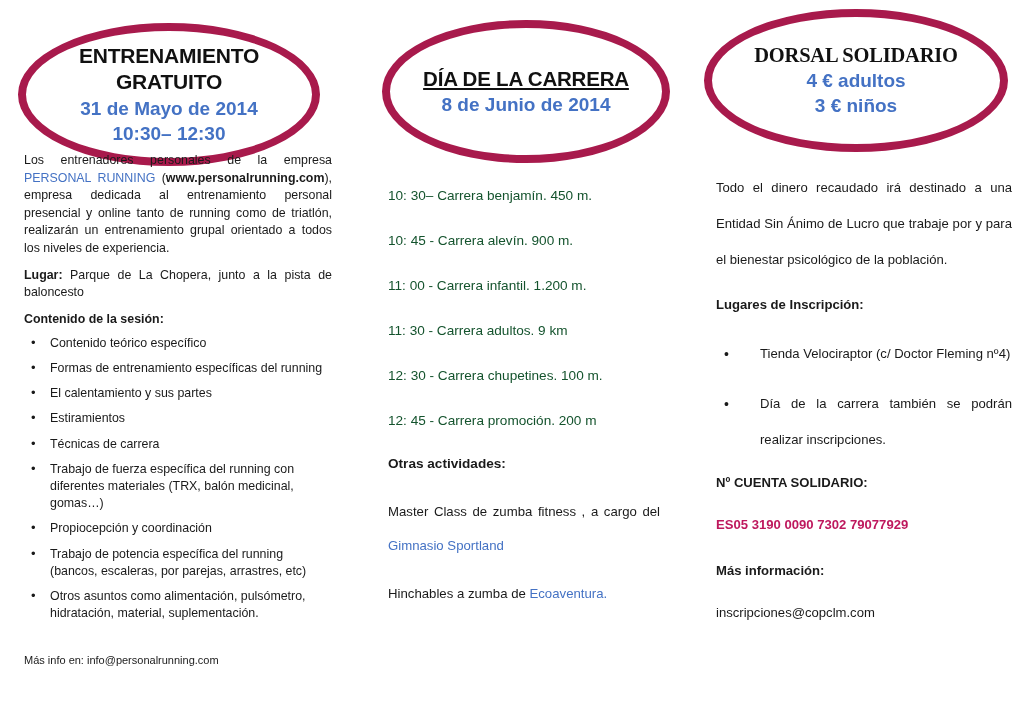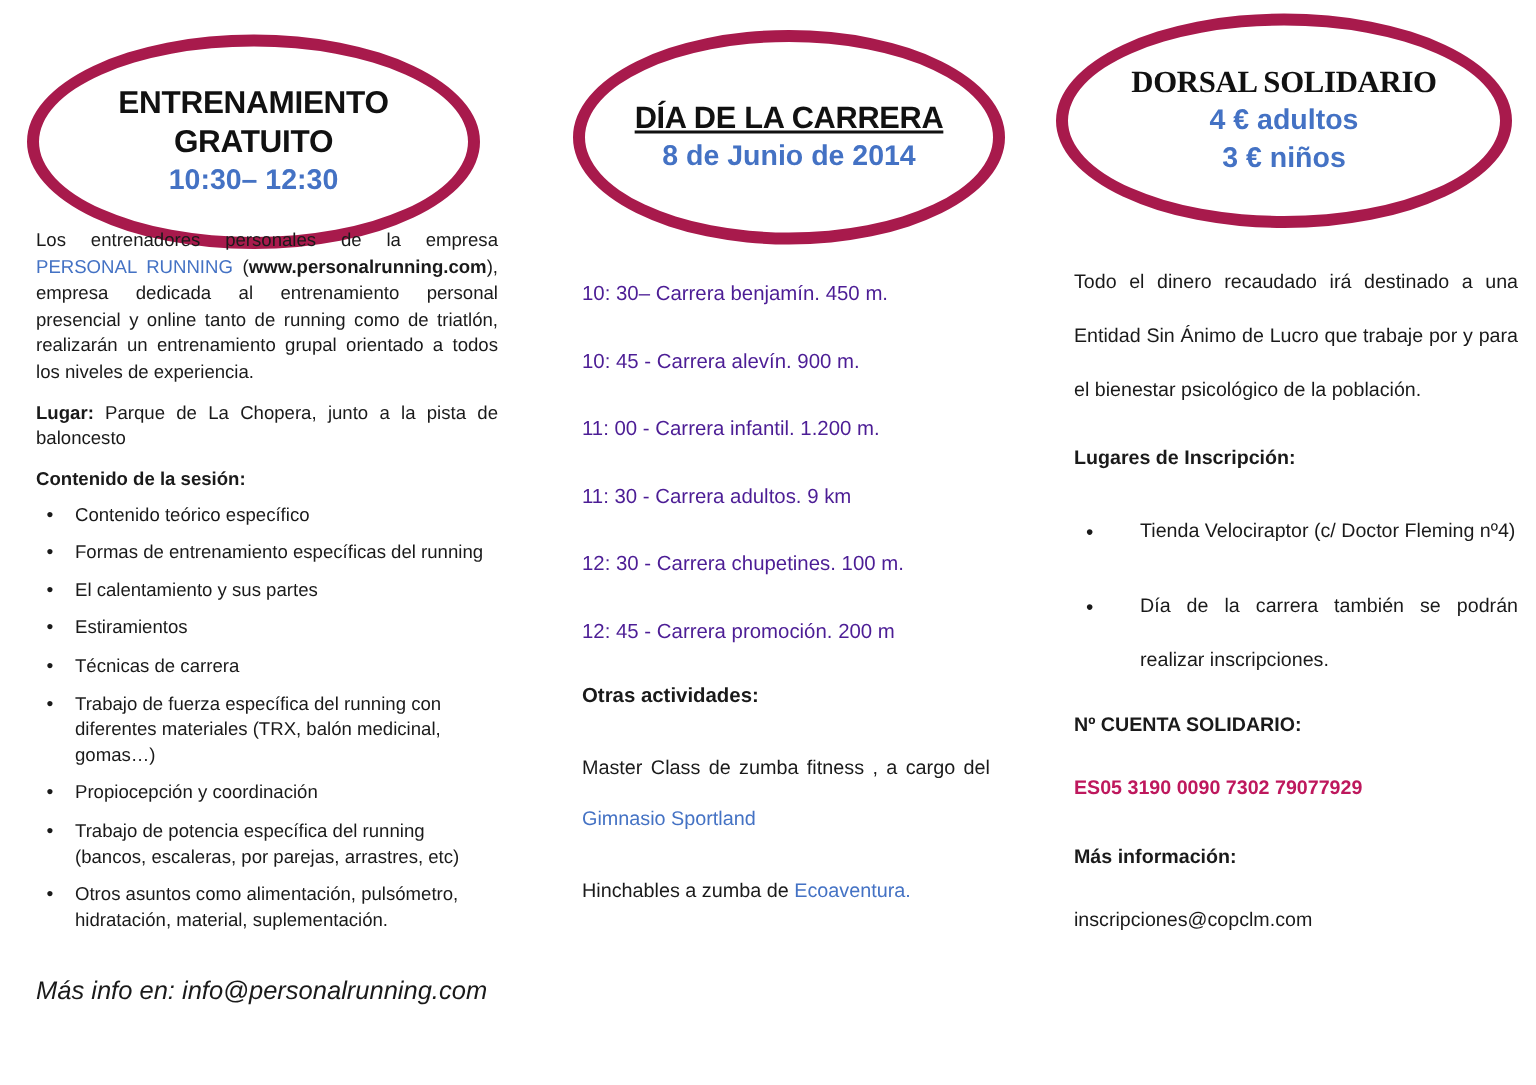--- a/index.html
+++ b/index.html
@@ -117,31 +117,30 @@
     content: "\2022";
     position: absolute;
     left: 7px;
     top: -1px;
     font-size: 13px;
     color: #1a1a1a;
   }
 
   .col-left .footnote {
     margin-top: 30px;
-    font-size: 17px;
+    font-size: 11px;
     line-height: 17px;
-    font-style: italic;
   }
 
   
   .col-mid .race-item {
     font-size: 13.6px;
     line-height: 19px;
     margin: 0 0 26px 0;
-    color: #4c1d95;
+    color: #14532d;
     white-space: nowrap;
   }
   .col-mid .heading {
     font-weight: bold;
     font-size: 13.6px;
     margin: 6px 0 24px 0;
   }
   .col-mid .act {
     font-size: 13.2px;
     line-height: 34px;
@@ -209,20 +208,21 @@
   }
 </style>
 </head>
 <body>
 
 <div class="page">
 
   <div class="ellipse ellipse-1">
     <div class="e-title">ENTRENAMIENTO</div>
     <div class="e-title">GRATUITO</div>
+    <div class="e-sub">31 de Mayo de 2014</div>
     <div class="e-sub">10:30– 12:30</div>
   </div>
 
   <div class="ellipse ellipse-2">
     <div class="e-title">DÍA DE LA CARRERA</div>
     <div class="e-sub">8 de Junio de 2014</div>
   </div>
 
   <div class="ellipse ellipse-3">
     <div class="e-title">DORSAL SOLIDARIO</div>

